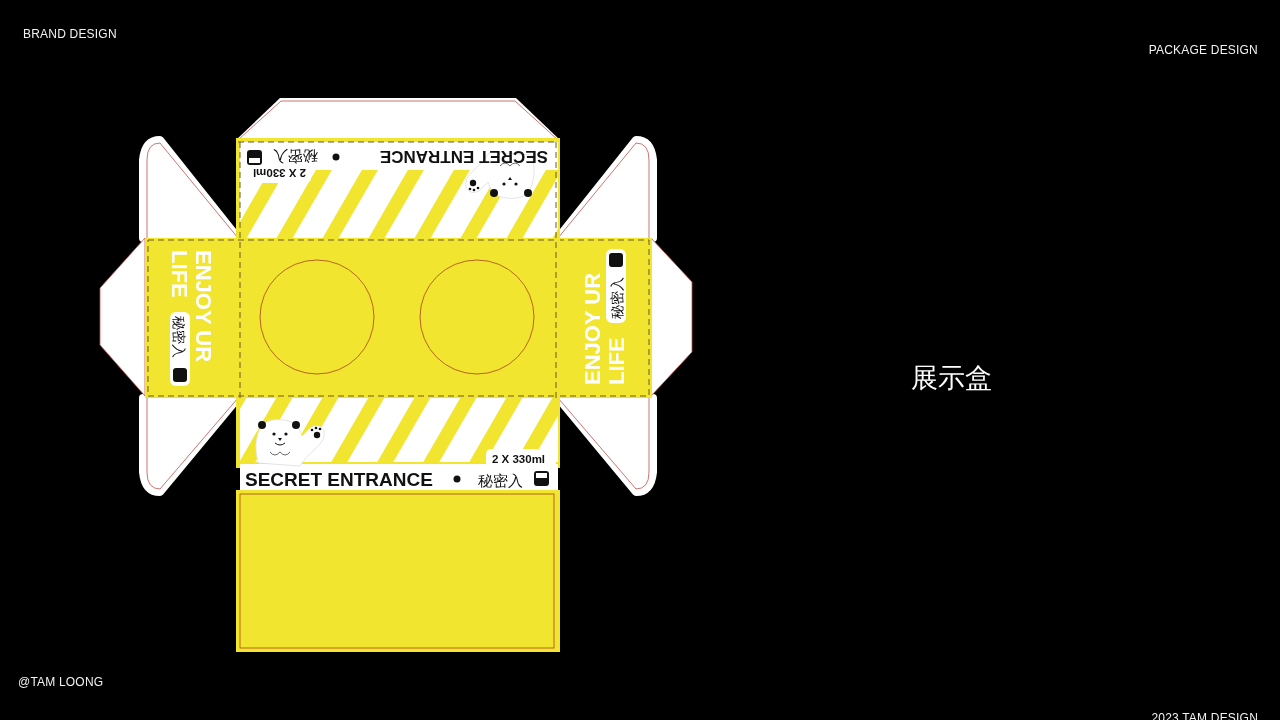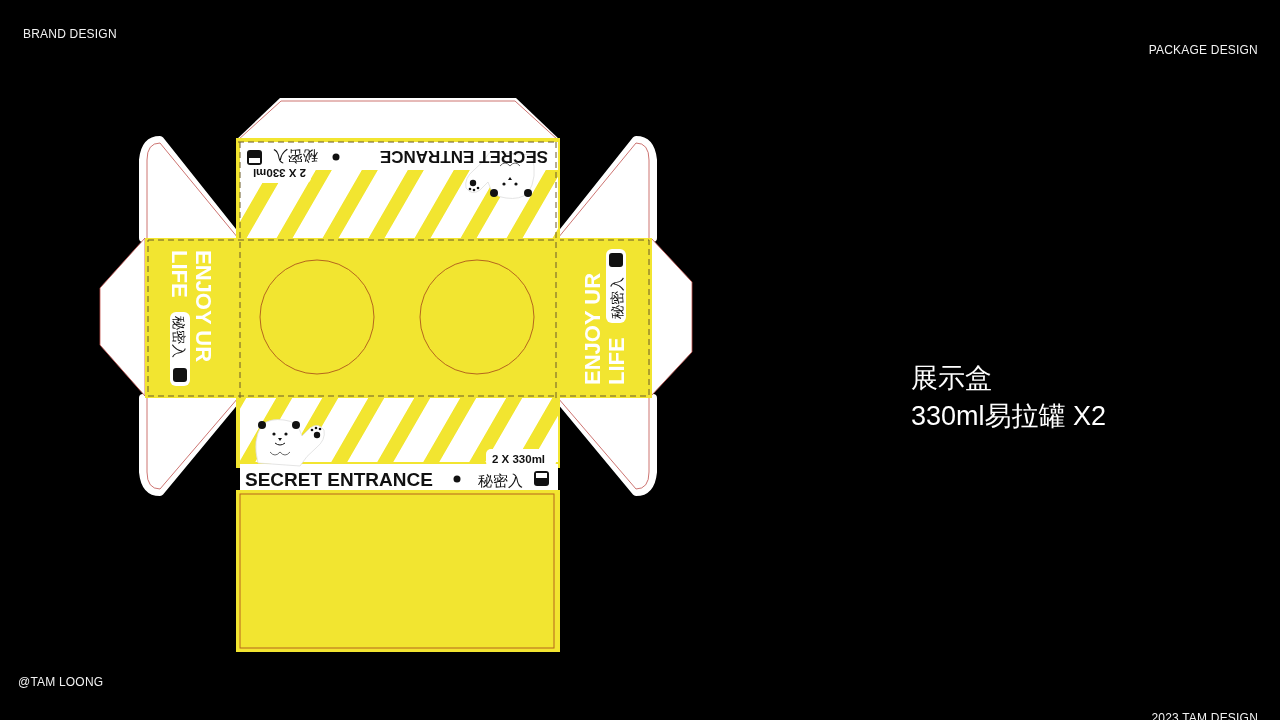--- a/index.html
+++ b/index.html
@@ -19,21 +19,20 @@
 </head>
 <body>
 
 <div class="corner tl">BRAND DESIGN</div>
 <div class="corner tr">PACKAGE DESIGN</div>
 <div class="corner bl">@TAM LOONG</div>
 <div class="corner br">2023 TAM DESIGN</div>
 
 <div class="caption">
   <div>展示盒</div>
-  <div>330ml易拉罐 X2</div>
 </div>
 
 <svg class="dieline" width="1280" height="720" viewBox="0 0 1280 720">
   <defs>
     <pattern id="stripes" patternUnits="userSpaceOnUse" width="46" height="46" patternTransform="skewX(-30)">
       <rect x="0" y="0" width="46" height="46" fill="#ffffff"></rect>
       <rect x="0" y="0" width="16" height="46" fill="#F2E530"></rect>
     </pattern>
     <clipPath id="topPanelClip">
         <rect x="240" y="170" width="318" height="68"></rect>

